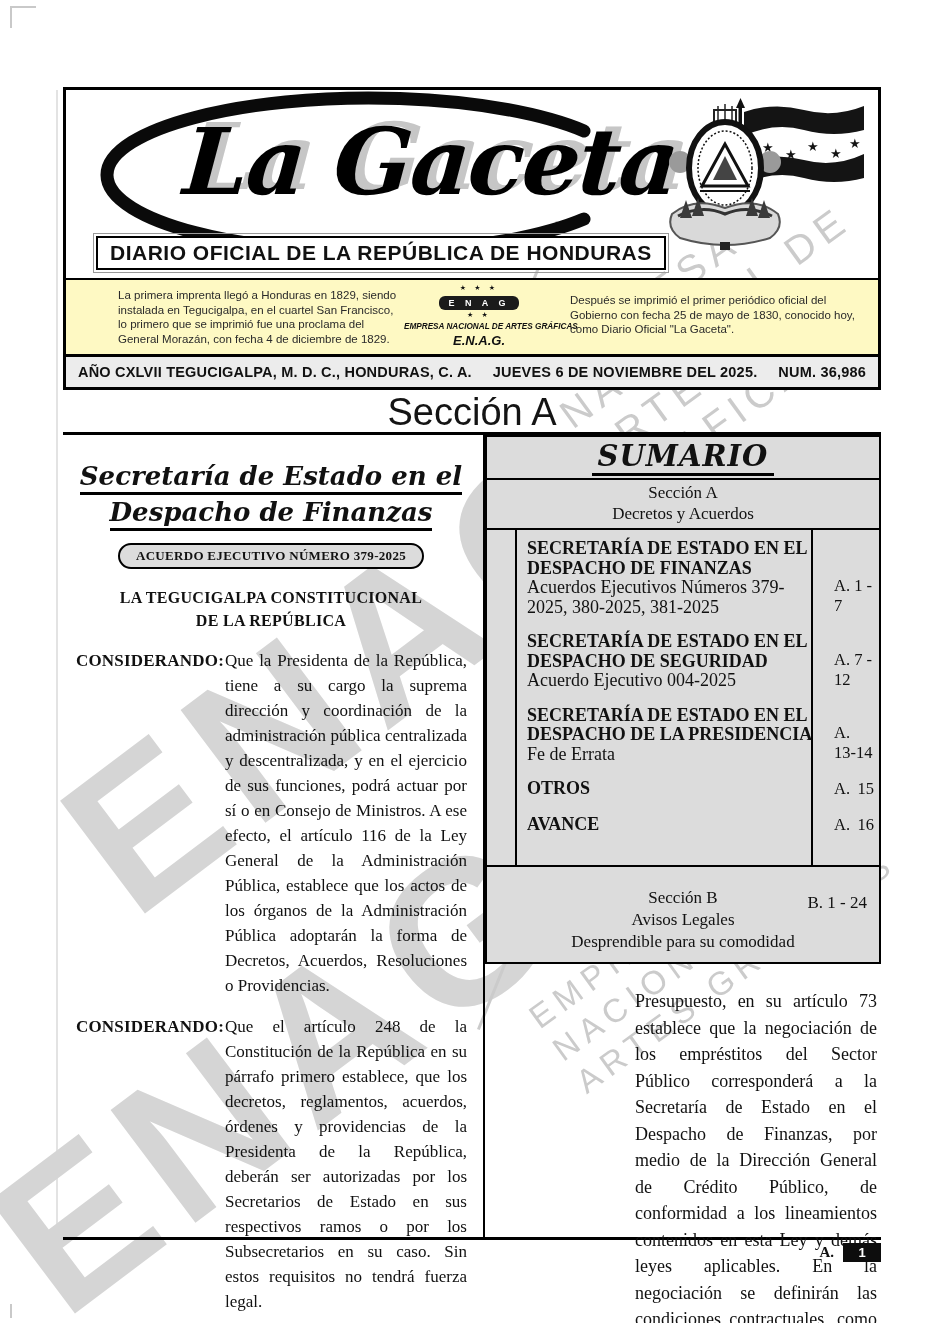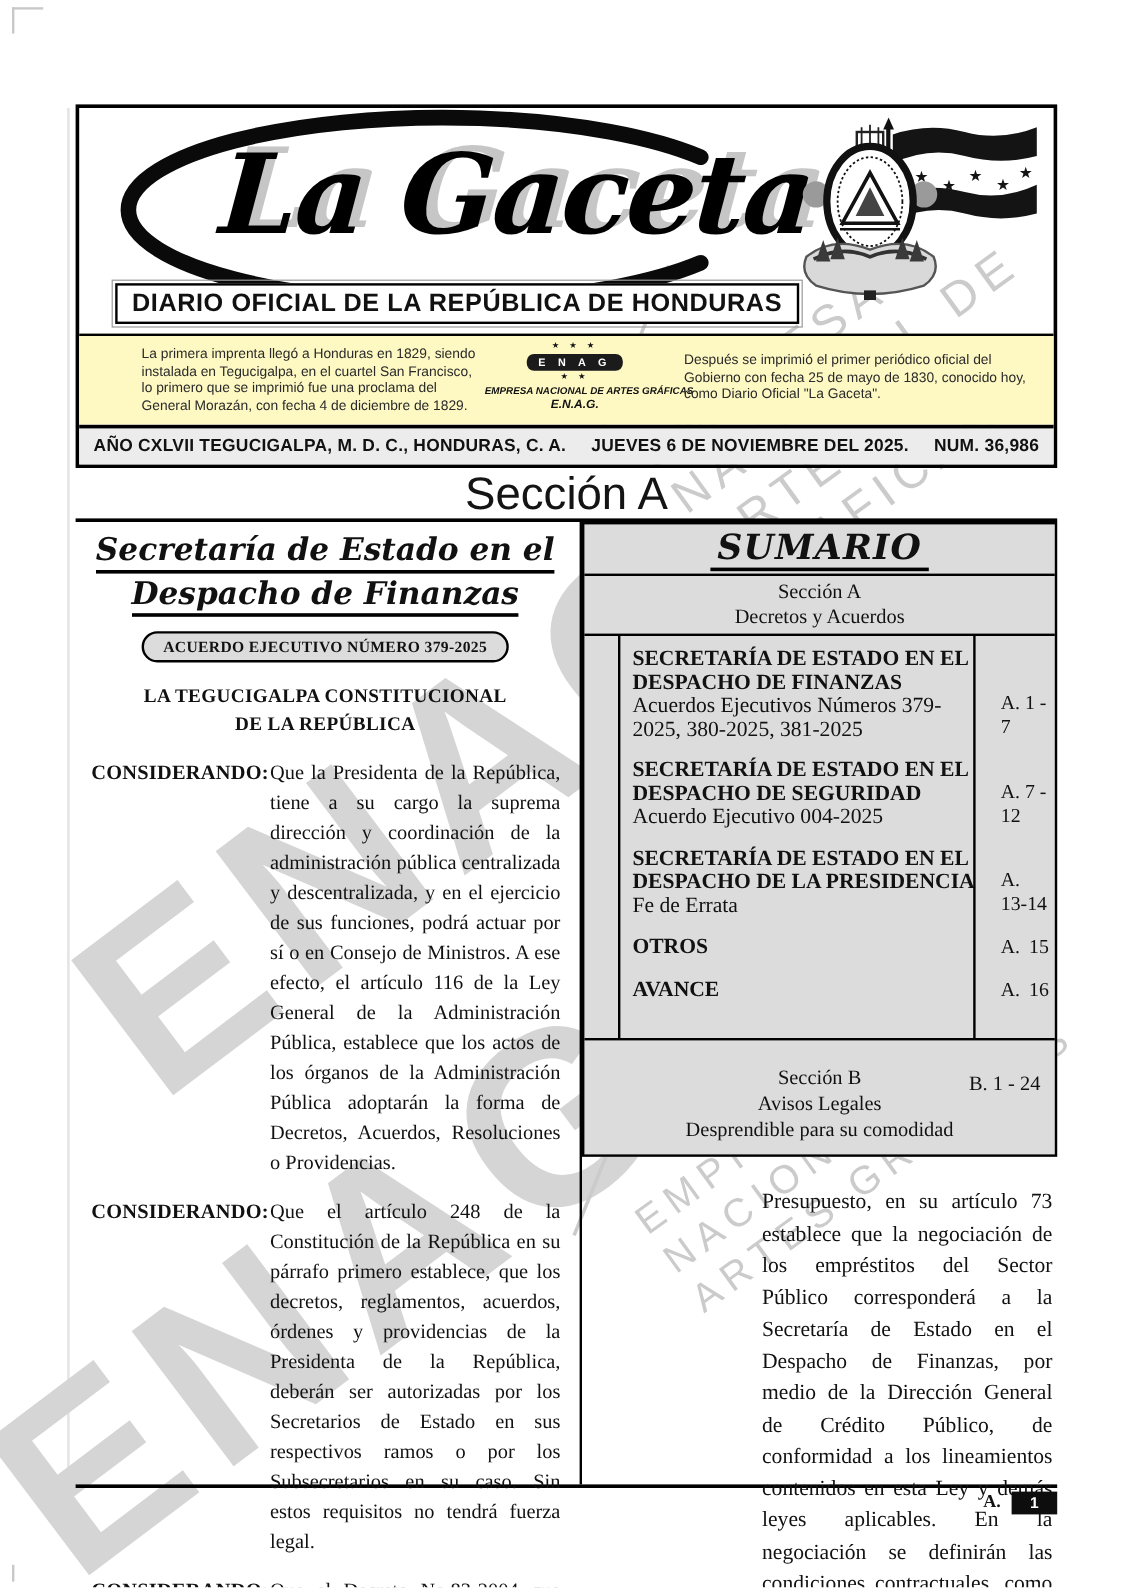--- a/index.html
+++ b/index.html
@@ -33,37 +33,37 @@
   #arms-flag{position:absolute;right:4px;top:6px;}
   
   #strip{display:flex;border-top:2px solid #000;height:76px;box-sizing:border-box;background:#fef9c3;}
   .note{font-family:"Liberation Sans",sans-serif;font-size:11.5px;line-height:14.5px;color:#2a2a2a;}
   #note-left{width:338px;box-sizing:border-box;padding:8px 6px 4px 52px;}
   #enag-emblem{width:150px;flex:none;text-align:center;padding-top:4px;}
   #enag-stars{font-family:"DejaVu Sans",sans-serif;font-size:7px;color:#111;letter-spacing:3px;line-height:8px;}
   #enag-banner{display:inline-block;background:#1b1b1b;color:#fff;font-family:"Liberation Sans",sans-serif;
                font-weight:bold;font-size:9px;letter-spacing:4px;padding:2px 10px;border-radius:6px;margin:1px 0;}
   #enag-name{font-family:"Liberation Sans",sans-serif;font-weight:bold;font-style:italic;font-size:8.2px;color:#111;margin-top:3px;white-space:nowrap;}
-  #enag-abbr{font-family:"Liberation Sans",sans-serif;font-weight:bold;font-style:italic;font-size:10px;color:#111;margin-top:2px;}
+  #enag-abbr{font-family:"Liberation Sans",sans-serif;font-weight:bold;font-style:italic;font-size:13px;color:#111;margin-top:2px;}
   #note-right{flex:1;box-sizing:border-box;padding:13px 14px 4px 16px;}
   
   #datebar{display:flex;justify-content:space-between;align-items:center;border-top:3px solid #000;
            height:30px;background:#ececec;padding:0 12px;font-family:"Liberation Sans",sans-serif;
            font-weight:bold;font-size:14.5px;letter-spacing:.2px;}
   
   #section-a{position:absolute;left:63px;top:391px;width:818px;text-align:center;z-index:1;
              font-family:"Liberation Sans",sans-serif;font-size:38px;color:#141414;}
   
   #main{position:absolute;left:63px;top:432px;width:818px;height:808px;box-sizing:border-box;
         border-top:3px solid #000;border-bottom:3px solid #000;z-index:1;}
   #col-divider{position:absolute;left:420px;top:0;bottom:0;width:2px;background:#000;}
   #col-left{position:absolute;left:0;top:0;width:420px;height:100%;box-sizing:border-box;padding:6px 16px 0 12px;}
   #col-right{position:absolute;left:422px;right:0;top:0;bottom:0;}
   
-  #lc-heading{text-align:center;margin-top:0;font-family:"DejaVu Serif",serif;font-weight:bold;font-style:italic;
+  #lc-heading{text-align:center;margin-top:17px;font-family:"DejaVu Serif",serif;font-weight:bold;font-style:italic;
               font-size:26px;line-height:36px;}
   #lc-heading .hl{border-bottom:3.5px solid #000;padding-bottom:1px;}
   #acuerdo-wrap{text-align:center;margin-top:13px;}
   #acuerdo-box{display:inline-block;border:2px solid #000;border-radius:13px;background:#dcdcdc;
                padding:3px 16px;font-weight:bold;font-size:13px;letter-spacing:.3px;}
   #lc-sub{text-align:center;margin-top:17px;font-weight:bold;font-size:16px;line-height:23px;letter-spacing:.3px;}
   .para{display:flex;margin-top:16px;font-size:17px;line-height:25px;}
   .para:first-of-type{margin-top:21px;}
   .para .plabel{width:150px;flex:none;font-weight:bold;letter-spacing:.2px;text-align:center;}
   .para .ptext{flex:1;text-align:justify;}

